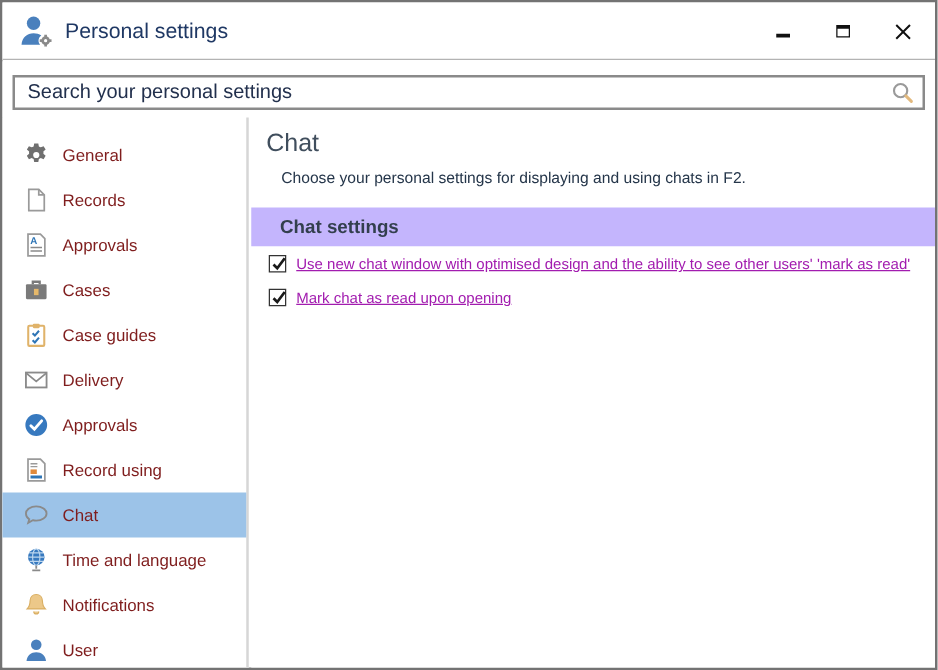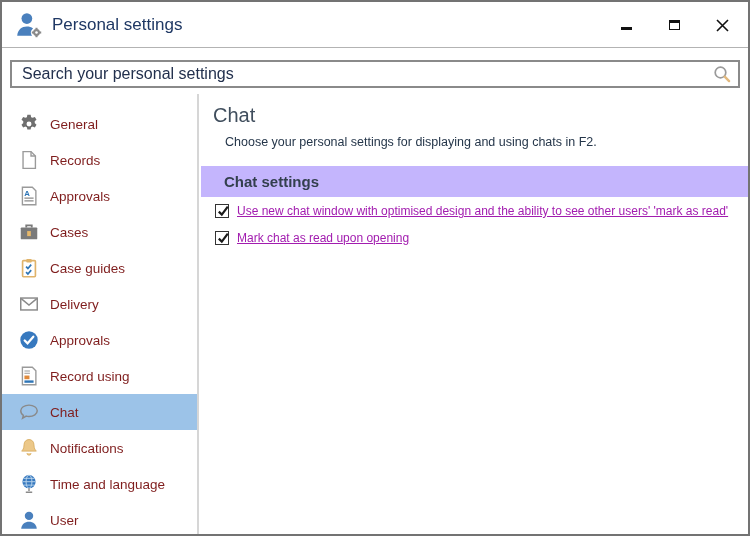--- a/index.html
+++ b/index.html
@@ -170,34 +170,34 @@
 
     <div class="side-item selected">
       <svg class="side-icon" viewBox="0 0 24 24">
         <path d="M12 4.5c5 0 9 2.7 9 6.2s-4 6.2-9 6.2c-1.1 0-2.1-.1-3-.4L5 18.8l.9-3.1c-1.8-1.1-2.9-2.9-2.9-5C3 7.2 7 4.5 12 4.5z" fill="none" stroke="#8a8a8a" stroke-width="1.6"></path>
       </svg>
       <span class="side-label">Chat</span>
     </div>
 
     <div class="side-item">
       <svg class="side-icon" viewBox="0 0 24 24">
-        <path d="M12 2.8c3.3 0 5.4 2.5 5.4 5.7 0 4.2 1.5 5.8 2.6 6.9H4c1.1-1.1 2.6-2.7 2.6-6.9 0-3.2 2.1-5.7 5.4-5.7z" fill="#ecc889" stroke="#d9ae62" stroke-width="1"></path>
-        <path d="M9.8 17.6a2.2 2.2 0 004.4 0" fill="#ecc889" stroke="#d9ae62" stroke-width="1"></path>
-      </svg>
-      <span class="side-label">Notifications</span>
-    </div>
-
-    <div class="side-item">
-      <svg class="side-icon" viewBox="0 0 24 24">
         <circle cx="12" cy="9.5" r="7.2" fill="#3779bf"></circle>
         <ellipse cx="12" cy="9.5" rx="3.2" ry="7.2" fill="none" stroke="#bcd6ee" stroke-width="1"></ellipse>
         <path d="M5 9.5h14M6 5.8h12M6 13.2h12" stroke="#bcd6ee" stroke-width="1" fill="none"></path>
         <path d="M12 16.7v3M8.5 21h7" stroke="#8a8a8a" stroke-width="1.6"></path>
       </svg>
       <span class="side-label">Time and language</span>
+    </div>
+
+    <div class="side-item">
+      <svg class="side-icon" viewBox="0 0 24 24">
+        <path d="M12 2.8c3.3 0 5.4 2.5 5.4 5.7 0 4.2 1.5 5.8 2.6 6.9H4c1.1-1.1 2.6-2.7 2.6-6.9 0-3.2 2.1-5.7 5.4-5.7z" fill="#ecc889" stroke="#d9ae62" stroke-width="1"></path>
+        <path d="M9.8 17.6a2.2 2.2 0 004.4 0" fill="#ecc889" stroke="#d9ae62" stroke-width="1"></path>
+      </svg>
+      <span class="side-label">Notifications</span>
     </div>
 
     <div class="side-item">
       <svg class="side-icon" viewBox="0 0 24 24">
         <circle cx="12" cy="7.5" r="4.6" fill="#4a80bd"></circle>
         <path d="M3.5 21.5c.5-5 4-7.6 8.5-7.6s8 2.6 8.5 7.6z" fill="#4a80bd"></path>
       </svg>
       <span class="side-label">User</span>
     </div>
 

